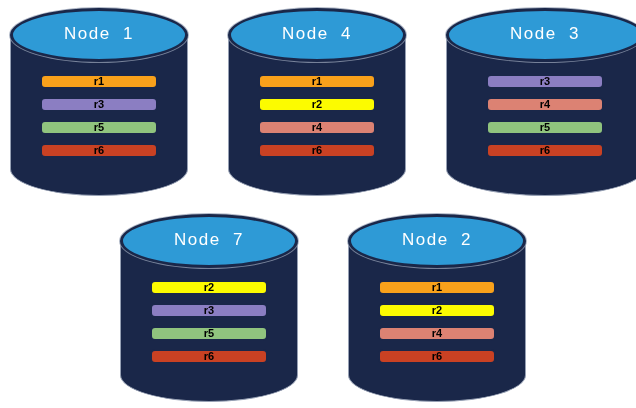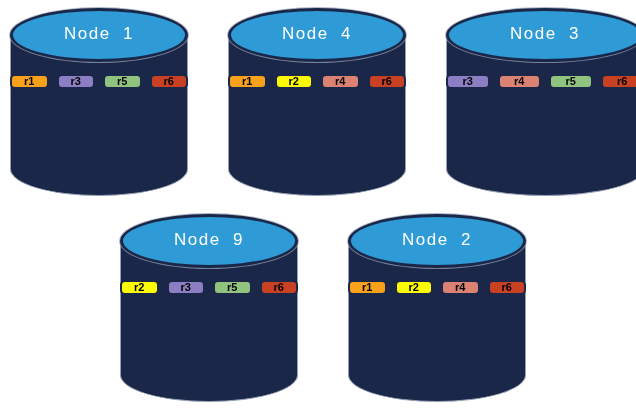--- a/index.html
+++ b/index.html
@@ -48,21 +48,21 @@
     color: #ffffff;
     font-size: 17px;
     font-weight: 400;
     letter-spacing: 1.5px;
     white-space: pre;
     padding-bottom: 2px;
   }
   .bars {
     position: absolute; left: 0; right: 0; top: 66px;
     z-index: 4;
-    display: flex; flex-direction: row; align-items: center; gap: 8px;
+    display: flex; flex-direction: column; align-items: center; gap: 8px;
   }
   .bar {
     width: 118px; height: 15px;
     box-sizing: border-box;
     border: 2px solid var(--navy, #1A2749);
     border-radius: 5px;
     display: flex; align-items: center; justify-content: center;
     color: #000000;
     font-size: 11px;
     font-weight: bold;
@@ -113,21 +113,21 @@
       <div class="bar" style="background: rgb(220, 130, 115);">r4</div>
       <div class="bar" style="background: rgb(144, 196, 126);">r5</div>
       <div class="bar" style="background: rgb(201, 65, 35);">r6</div>
     </div>
   </div>
 
   <div class="cylinder node-4">
     <div class="cyl-bottom"></div>
     <div class="cyl-mid"></div>
     <div class="cyl-top">
-      <span class="node-label">Node  9</span>
+      <span class="node-label">Node  7</span>
     </div>
     <div class="bars">
       <div class="bar" style="background: rgb(252, 251, 0);">r2</div>
       <div class="bar" style="background: rgb(139, 126, 194);">r3</div>
       <div class="bar" style="background: rgb(144, 196, 126);">r5</div>
       <div class="bar" style="background: rgb(201, 65, 35);">r6</div>
     </div>
   </div>
 
   <div class="cylinder node-5">

